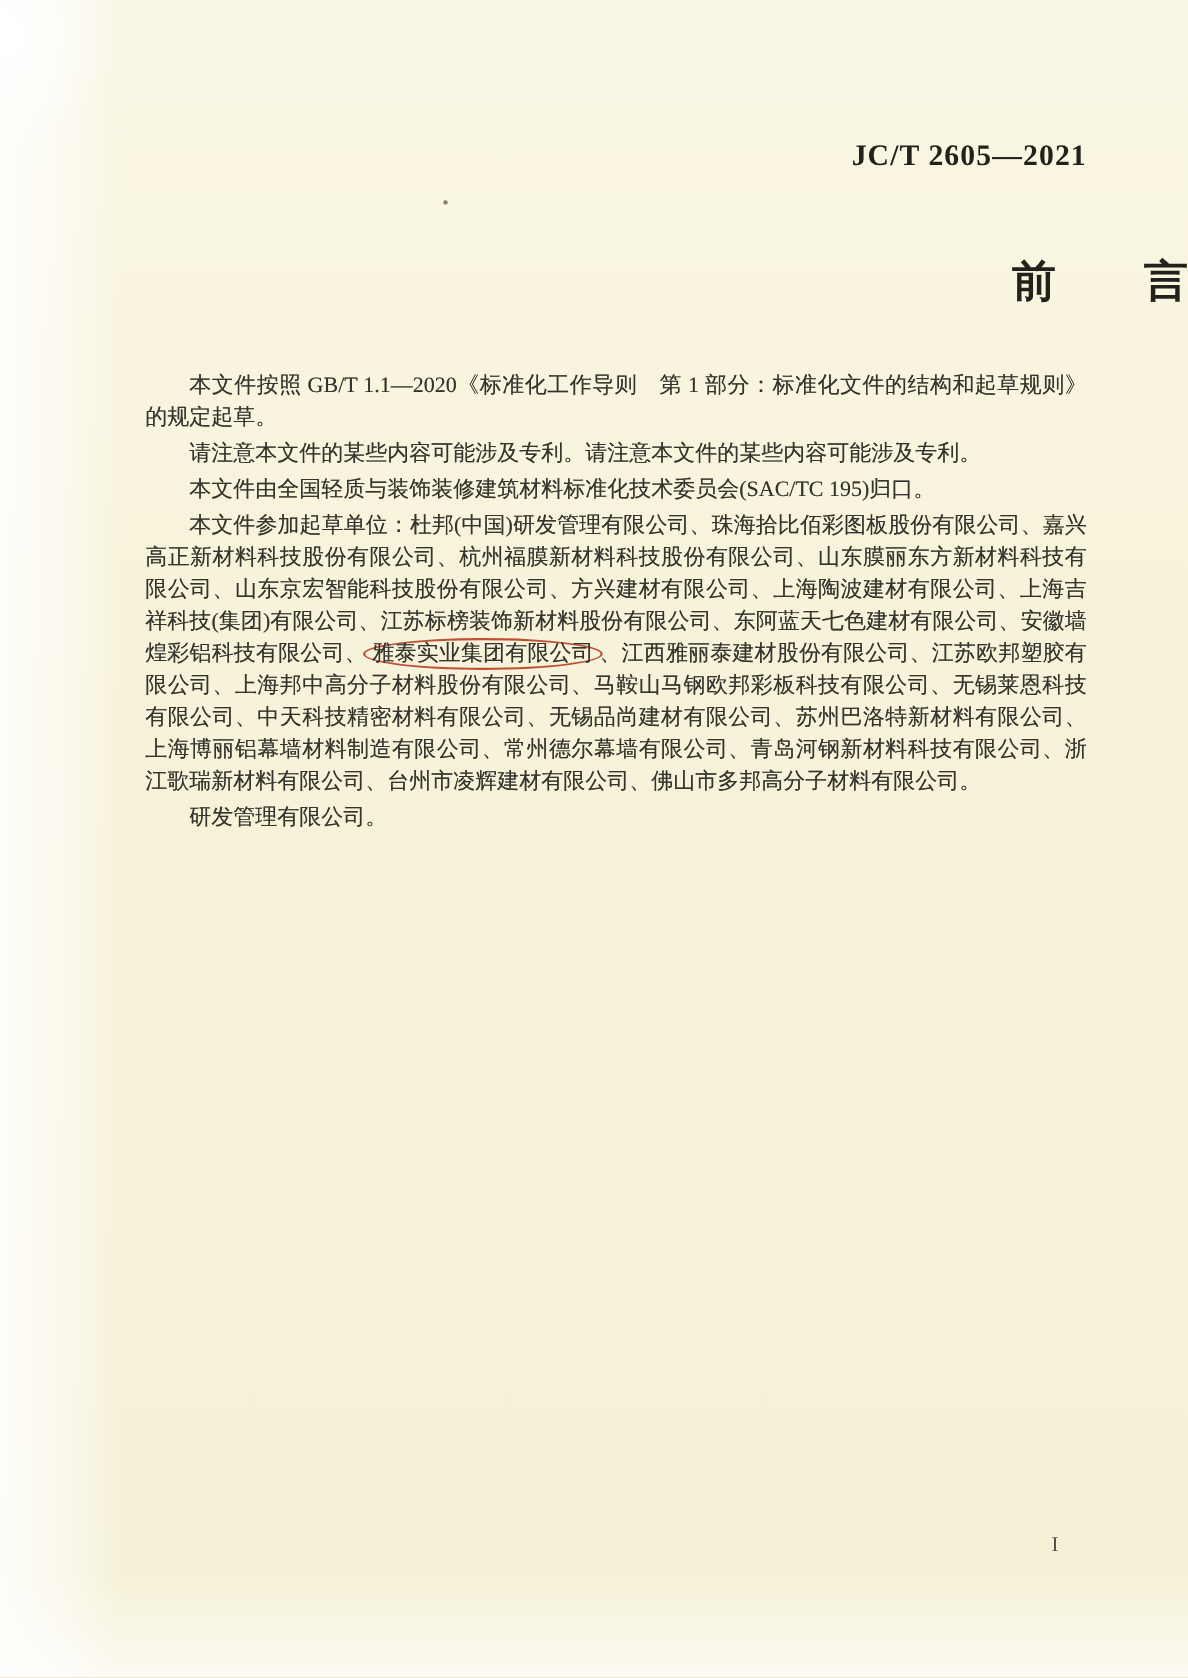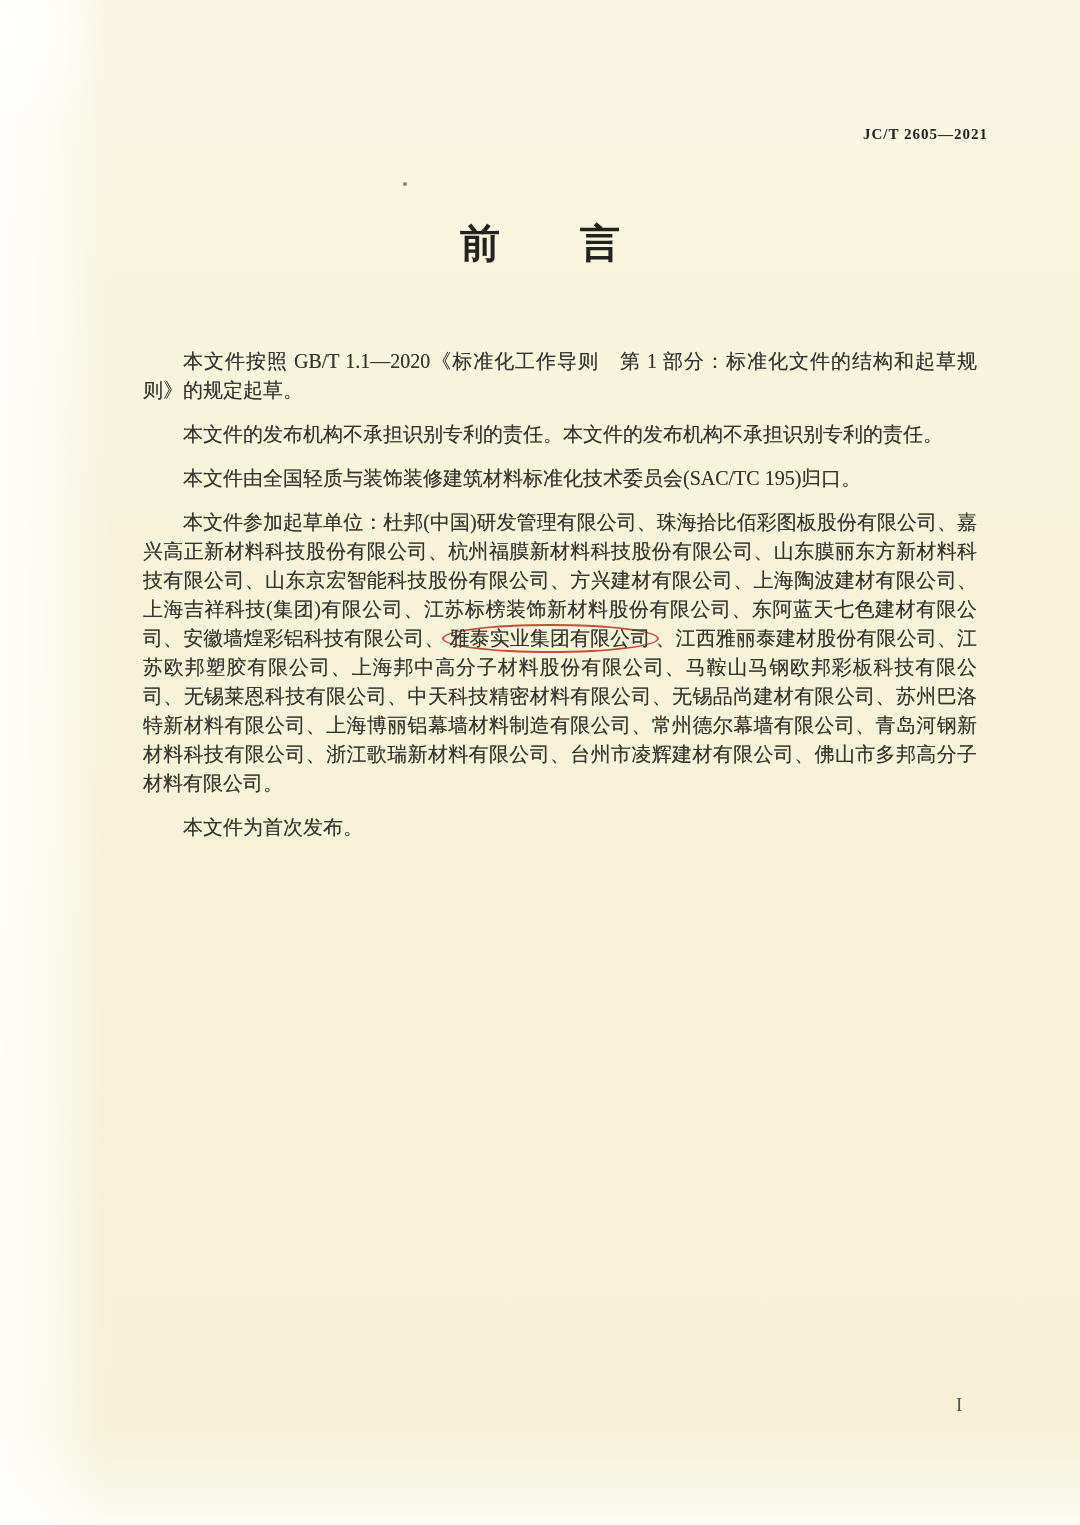--- a/index.html
+++ b/index.html
@@ -11,40 +11,40 @@
     background:
       radial-gradient(circle at 0 30px, rgba(255,255,255,.95) 0, rgba(255,255,255,0) 110px),
       linear-gradient(90deg, rgba(255,255,255,.85) 0, rgba(255,255,255,.55) 55px, rgba(255,255,255,0) 110px),
       linear-gradient(0deg, rgba(255,255,255,.7) 0, rgba(255,255,255,.35) 45px, rgba(255,255,255,0) 95px),
       linear-gradient(180deg, #f9f6e4 0, #f7f3da 40%, #f5f1d6 100%);
     font-family:"Liberation Serif","DejaVu Serif",serif;
     color:#33312a;
   }
   .doc-code{
     position:absolute;top:126px;right:92px;
-    font-size:15px;font-weight:bold;letter-spacing:1px;
+    font-size:27px;font-weight:bold;letter-spacing:1px;
     color:#23211b;
   }
   .doc-title{
-    position:absolute;top:216px;left:0;width:100%;
-    text-align:center;
+    position:absolute;top:228px;left:0;width:100%;
+    text-align:right;
     font-size:40px;font-weight:bold;color:#23211b;
   }
   .speck{
     position:absolute;left:403px;top:182px;width:4px;height:4px;
     background:#6e6a57;border-radius:50%;opacity:.85;
   }
   .body-text{
     position:absolute;left:128px;top:332px;width:864px;
     font-size:20px;line-height:29px;
     text-align:justify;
     color:#35332b;
     text-shadow:0 0 .5px rgba(53,51,43,.55);
   }
-  .body-text p{margin:15px;text-indent:2em;}
+  .body-text p{margin:4px;text-indent:2em;}
   .circled{
     border:2px solid var(--circle-color,#c14f38);
     border-radius:50%;
     padding:1px 6px 2px;
     margin:-2px -3px;
     box-decoration-break:slice;
   }
   .page-number{
     position:absolute;left:956px;top:1394px;
     font-size:19px;color:#53514a;letter-spacing:1px;
@@ -56,21 +56,21 @@
 <div class="page">
 
   <div class="doc-code">JC/T 2605—2021</div>
 
   <div class="doc-title">前　　言</div>
 
   <div class="speck"></div>
 
   <div class="body-text">
     <p>本文件按照 GB/T 1.1—2020《标准化工作导则　第 1 部分：标准化文件的结构和起草规则》的规定起草。</p>
-    <p>本文件的发布机构不承担识别专利的责任。本文件的发布机构不承担识别专利的责任。</p>
+    <p>请注意本文件的某些内容可能涉及专利。请注意本文件的某些内容可能涉及专利。</p>
     <p>本文件由全国轻质与装饰装修建筑材料标准化技术委员会(SAC/TC 195)归口。</p>
     <p><span>本文件参加起草单位：杜邦(中国)研发管理有限公司、珠海拾比佰彩图板股份有限公司、嘉兴高正新材料科技股份有限公司、杭州福膜新材料科技股份有限公司、山东膜丽东方新材料科技有限公司、山东京宏智能科技股份有限公司、方兴建材有限公司、上海陶波建材有限公司、上海吉祥科技(集团)有限公司、江苏标榜装饰新材料股份有限公司、东阿蓝天七色建材有限公司、安徽墙煌彩铝科技有限公司、</span><span class="circled">雅泰实业集团有限公司</span><span>、江西雅丽泰建材股份有限公司、江苏欧邦塑胶有限公司、上海邦中高分子材料股份有限公司、马鞍山马钢欧邦彩板科技有限公司、无锡莱恩科技有限公司、中天科技精密材料有限公司、无锡品尚建材有限公司、苏州巴洛特新材料有限公司、上海博丽铝幕墙材料制造有限公司、常州德尔幕墙有限公司、青岛河钢新材料科技有限公司、浙江歌瑞新材料有限公司、台州市凌辉建材有限公司、佛山市多邦高分子材料有限公司。</span></p>
-    <p>本文件为首次发布。</p>
+    <p>研发管理有限公司。</p>
   </div>
 
   <div class="page-number">I</div>
 
 </div>
 
 </body></html>

